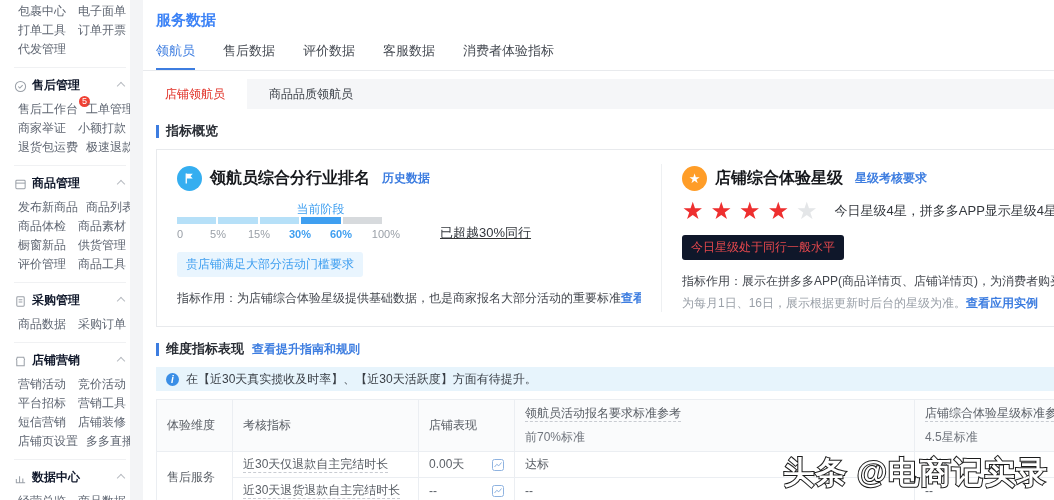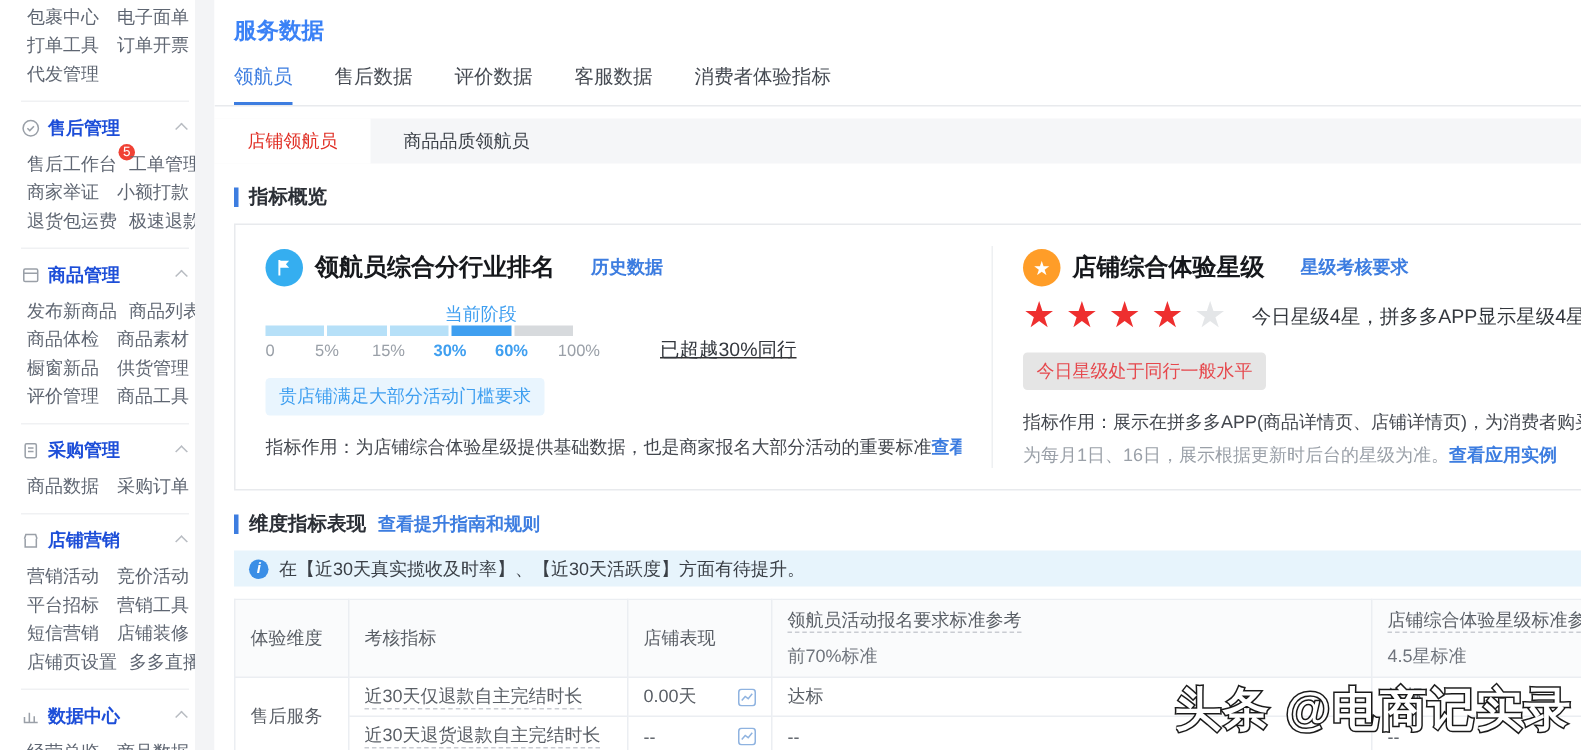--- a/index.html
+++ b/index.html
@@ -12,21 +12,21 @@
   .side-inner { margin-top:-6px; }
   .smudge-row { display:flex; gap:36px; height:8px; align-items:flex-start; }
   .side-row { display:flex; height:19px; line-height:19px; font-size:12px; color:#5f6672; }
   .side-row .cell { width:56px; margin-right:12px; white-space:nowrap; position:relative; cursor:pointer; }
   .badge { position:absolute; top:-4px; margin-left:1px; background:#f04134; color:#fff;
     font-size:9px; line-height:11px; min-width:11px; padding:0 3px; border-radius:8px;
     display:inline-block; text-align:center; }
   .side-section { display:flex; align-items:center; margin:8px 0 6px -4px; padding-top:9px;
     border-top:1px solid #f0f1f3; width:112px; }
   .side-section .sec-icon { width:13px; height:13px; margin-right:5px; flex:0 0 13px; }
-  .side-section .sec-title { font-size:12px; font-weight:bold; color:#1d4ed8; flex:1; }
+  .side-section .sec-title { font-size:12px; font-weight:bold; color:#0f172a; flex:1; }
   .chev { width:6px; height:6px; border-left:1px solid #b8bcc2; border-top:1px solid #b8bcc2;
     transform:rotate(45deg); margin-right:2px; }
 
   
   .gap { width:13px; flex:0 0 13px; background:#f3f4f6; }
 
   
   .main { width:911px; flex:0 0 911px; overflow:hidden; position:relative; background:#fff; }
   .page-title { font-size:15px; font-weight:bold; color:#3b82f6; padding:11px 0 0 13px; }
   .tabbar { display:flex; gap:28px; padding:12px 0 0 13px; border-bottom:1px solid #e8eaed; font-size:13px; }
@@ -44,40 +44,40 @@
   
   .card { margin-left:13px; width:1080px; border:1px solid #e8eaed; display:flex; padding:14px 0; }
   .panel-left { width:505px; flex:0 0 505px; padding:2px 20px 0 20px; border-right:1px solid #eef0f2; }
   .panel-right { flex:1; padding:2px 0 0 20px; overflow:hidden; }
   .panel-head { display:flex; align-items:center; }
   .circle-icon { width:25px; height:25px; border-radius:50%; margin-right:8px; display:flex;
     align-items:center; justify-content:center; color:#fff; flex:0 0 25px; }
   .circle-icon.flag { background:#35aef0; font-size:13px; }
   .circle-icon.star { background:#ff9d28; font-size:13px; }
   .panel-title { font-size:16px; font-weight:bold; color:#16181c; }
-  .panel-link { font-size:12px; font-weight:bold; color:#3d7de0; margin-left:24px; cursor:pointer; }
+  .panel-link { font-size:12px; font-weight:bold; color:#3d7de0; margin-left:12px; cursor:pointer; }
 
   .bar-zone { display:flex; align-items:flex-end; margin-top:10px;text-decoration:underline; }
   .bar-wrap { width:205px; position:relative; padding-top:16px; }
   .stage-label { position:absolute; top:0; left:70%; transform:translateX(-50%); font-size:12px;
     color:#3f9ff0; white-space:nowrap; }
   .segbar { display:flex; gap:2px; height:7px; }
   .seg { flex:1; background:#b6e0f8; }
   .seg.current { background:#3f9ff0; }
   .seg.rest { background:#d7dadd; }
   .ticks { position:relative; height:14px; margin-top:4px; font-size:11px; color:#9aa0a8; }
   .tick { position:absolute; top:0; transform:translateX(-50%); }
   .tick.t0 { left:0; transform:none; }
   .tick.t100 { left:100%; transform:translateX(-100%);margin-left:18px; }
   .tick.hl { color:#3f9ff0; font-weight:bold; }
   .beyond { margin:18px 0 0 58px; font-size:13px; color:#33373d; }
   .tag-blue { display:inline-block; margin-top:10px; font-size:12px; color:#3f9ff0;
     background:#e9f5fe; border-radius:3px; padding:4px 9px; }
   .tag-red { display:inline-block; margin-top:12px; font-size:12px; color:#e6484d;
-    background:#e5e5e5; border-radius:3px; padding:4px 9px; }
+    background:#0f172a; border-radius:3px; padding:4px 9px; }
   .desc { margin-top:13px; font-size:12px; color:#43474e; white-space:nowrap; overflow:hidden; }
   .desc-link { color:#3d7de0; font-weight:bold; cursor:pointer; }
   .desc2 { margin-top:5px; font-size:12px; color:#9aa0a8; white-space:nowrap; overflow:hidden; }
 
   .stars-row { display:flex; align-items:center; margin-top:8px; }
   .star-glyph { font-size:24px; color:#ee2f2f; margin-right:7px; line-height:1; }
   .star-glyph.empty { color:#e4e6e8; }
   .stars-text { font-size:13px; color:#33373d; margin-left:10px; }
 
   

